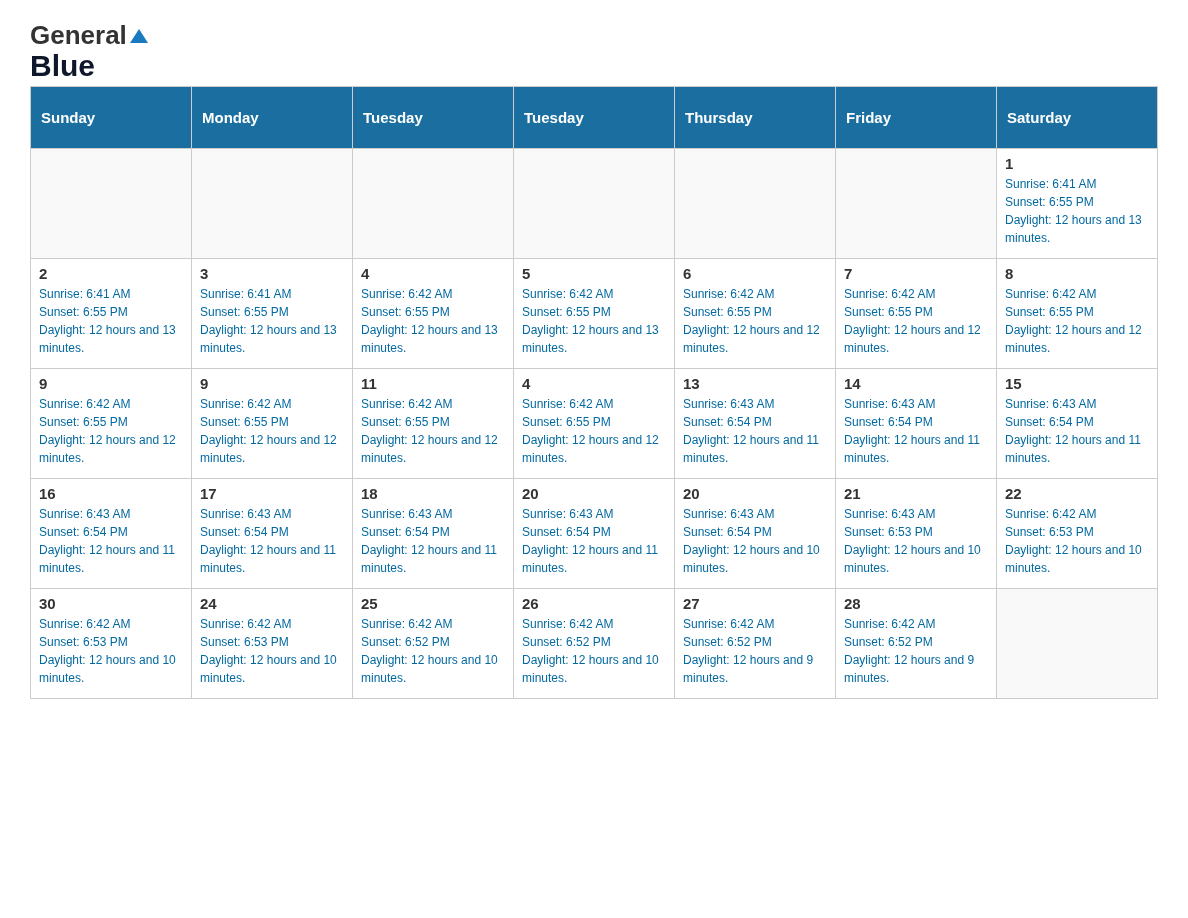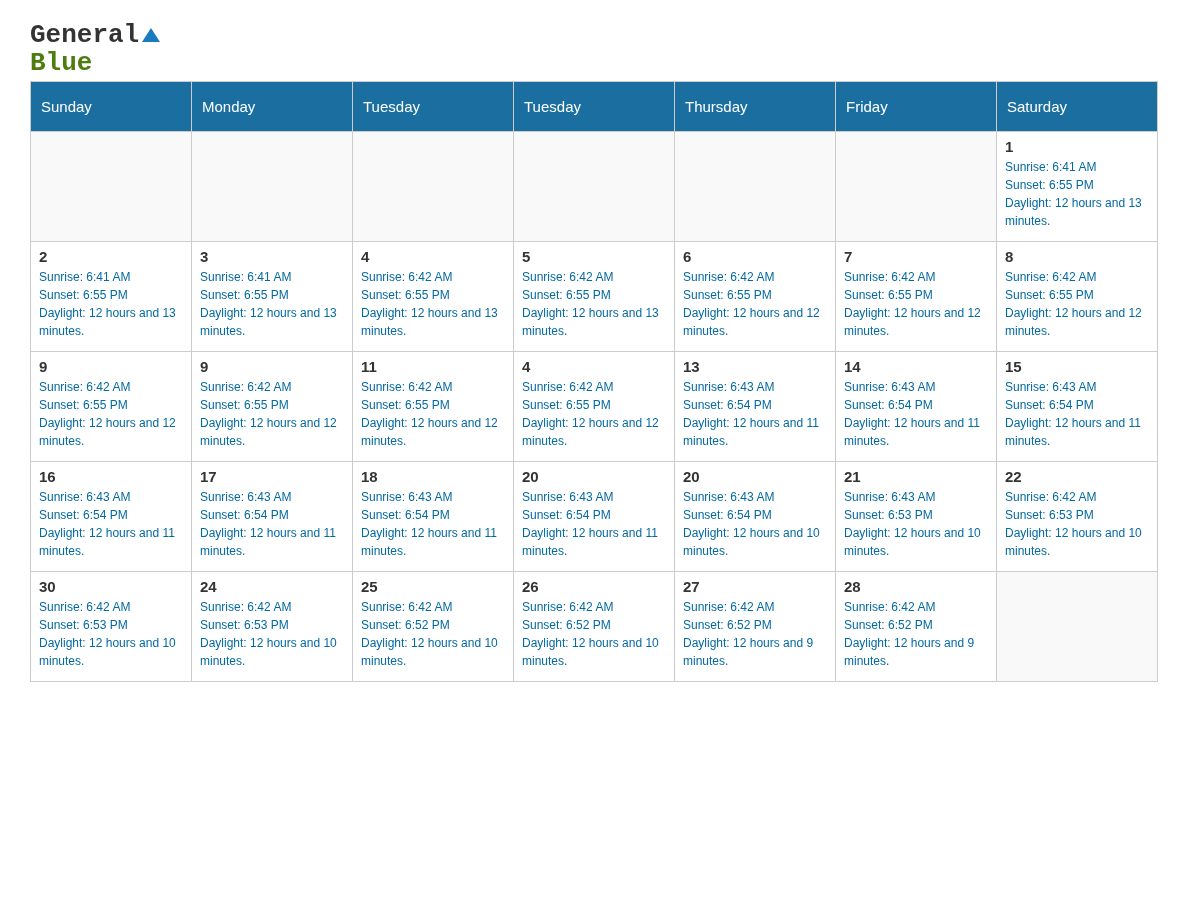--- a/index.html
+++ b/index.html
@@ -7,21 +7,20 @@
       font-family: Arial, sans-serif;
       background: #fff;
       padding: 20px 30px;
       width: 1188px;
       min-height: 918px;
     }
     .header {
       display: flex;
       justify-content: space-between;
       align-items: flex-start;
-      font-family: Liberation Mono, monospace;
     }
     .logo {
       display: flex;
       flex-direction: column;
       align-items: flex-start;
     }
     .title-block {
       text-align: right;
     }
     .title-block h1 {
@@ -37,22 +36,22 @@
     }
     .calendar {
       width: 100%;
       border-collapse: collapse;
       margin-top: 5px;
     }
     .calendar thead tr th {
       background-color: #1a6fa0;
       color: #fff;
       font-size: 15px;
-      font-weight: normal;
-      padding: 16px 10px;
+      font-weight: bold;
+      padding: 22px 10px;
       text-align: left;
       border: 1px solid #ccc;
     }
     .calendar tbody tr td {
       vertical-align: top;
       padding: 6px 8px;
       border: 1px solid #ccc;
       font-size: 12.5px;
       color: #333;
       width: 14.28%;
@@ -86,21 +85,21 @@
 <div class="header">
   <div class="logo">
     <div class="logo-wrapper">
       <span style="font-size:26px;font-weight:bold;color:#333;">General</span>
       <span style="display:inline-block;margin-left:3px;margin-top:4px;">
         <svg width="18" height="18" viewBox="0 0 18 18">
           <polygon points="9,2 18,16 0,16" fill="#1a7abf"></polygon>
         </svg>
       </span>
     </div>
-    <span style="font-size:26px;font-weight:bold;color:#4d7c0f;line-height:1;">Blue</span>
+    <span style="font-size:30px;font-weight:bold;color:#0f172a;line-height:1;">Blue</span>
   </div>
   <div class="title-block">
     <h1></h1>
     <h2></h2>
   </div>
 </div>
 
 <table class="calendar">
   <thead>
     <tr>

